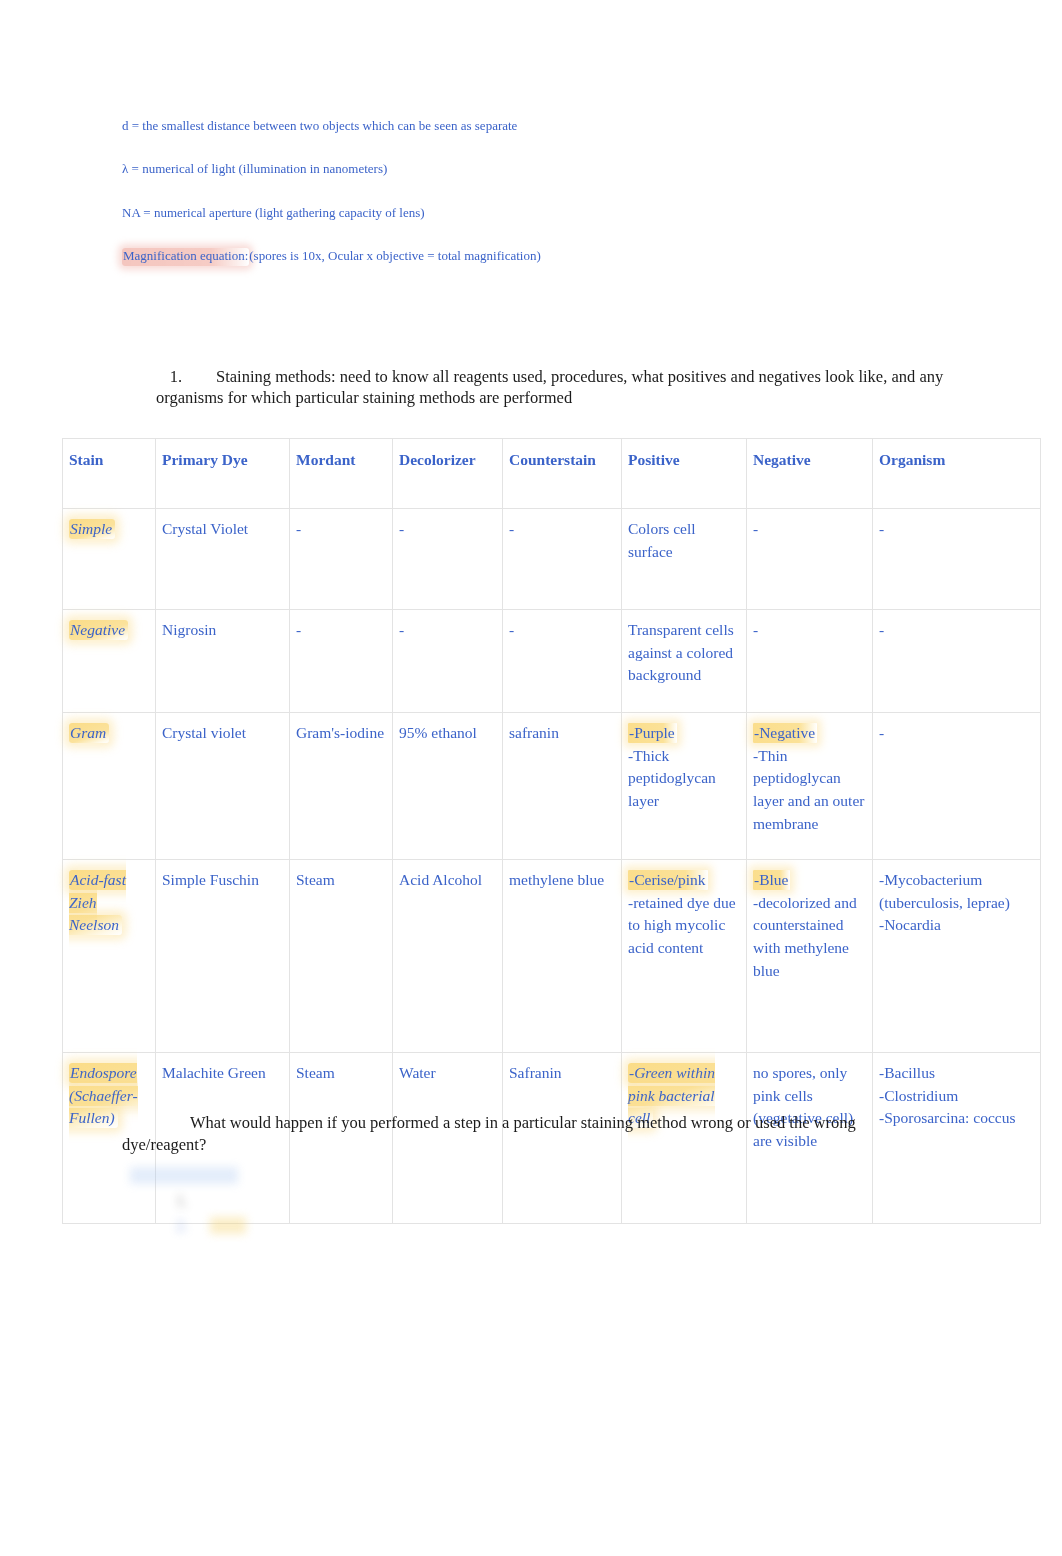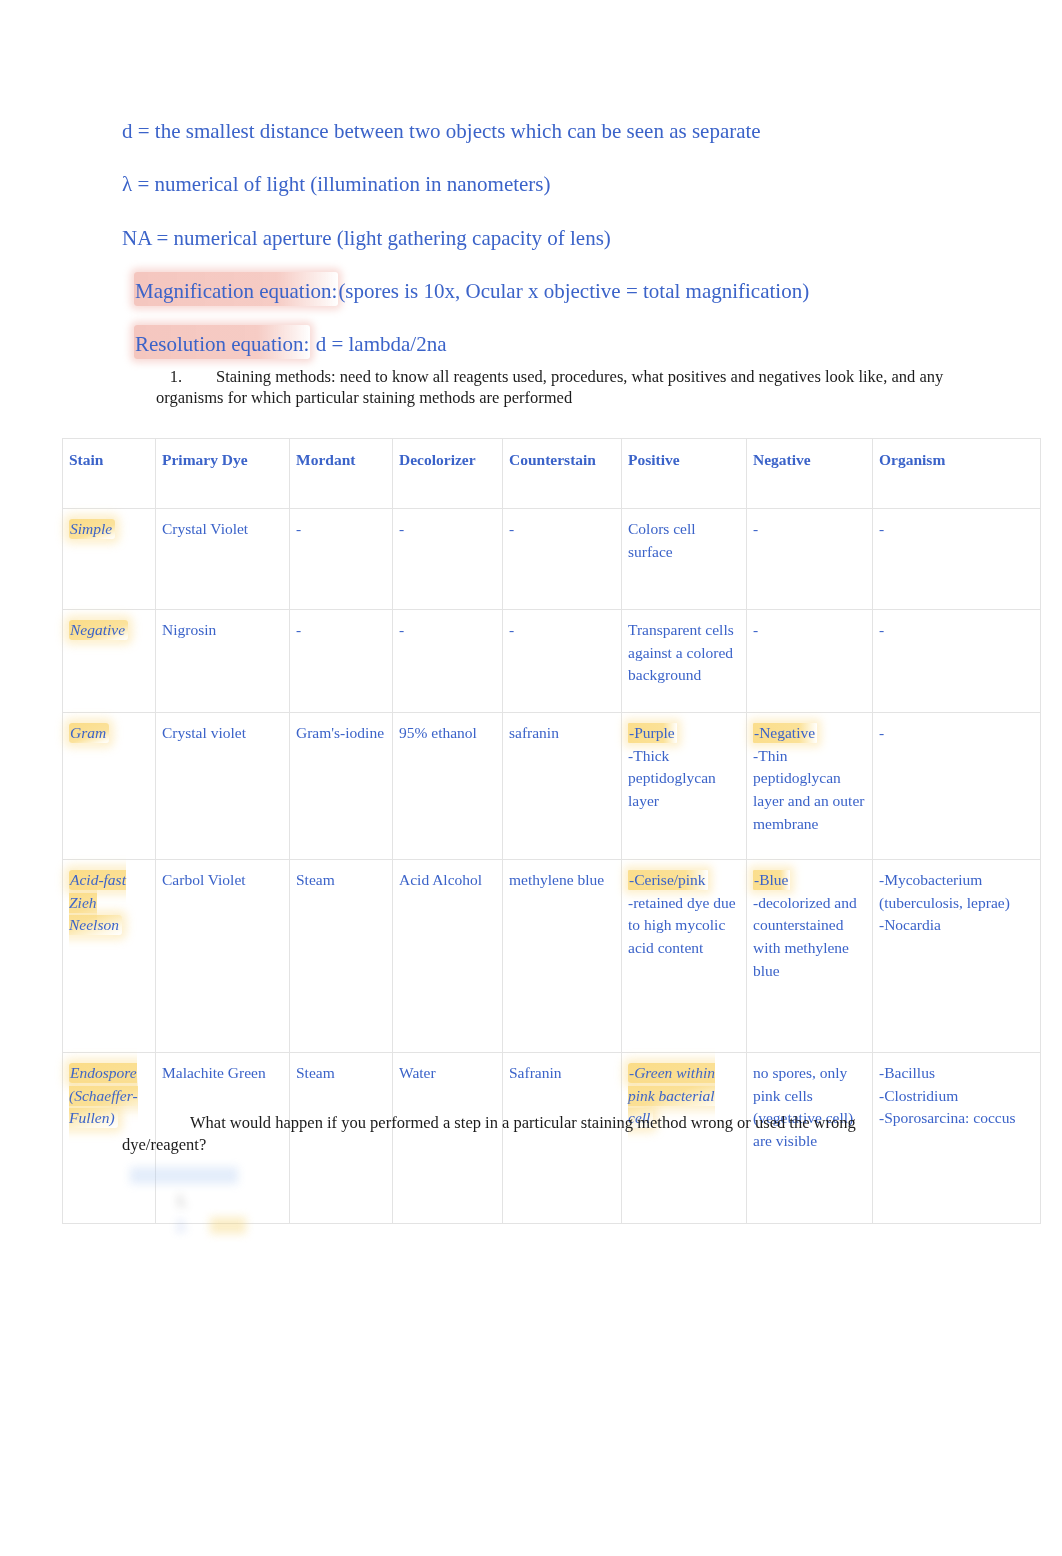--- a/index.html
+++ b/index.html
@@ -23,38 +23,37 @@
 
   
   .defs {
     position: absolute;
     left: 122px;
     top: 118px;
     width: 830px;
   }
   .def-line {
     color: #3b63c9;
-    font-size: 21px;
+    font-size: 13px;
     line-height: 1.25;
     margin-bottom: 27px;
     white-space: nowrap;
     filter: blur(0.45px);
   }
   .def-line:last-child { margin-bottom: 0; }
 
   .hl-pink {
     background: linear-gradient(90deg,
         rgba(240,176,166,0.72) 0%,
         rgba(242,182,172,0.70) 70%,
         rgba(246,206,198,0.30) 92%,
         rgba(255,255,255,0) 100%);
     border-radius: 3px;
-    padding: 7px 1px 3px 1px;
+    padding: 0 1px 3px 1px;
     box-shadow: 0 0 7px 4px rgba(240,178,168,0.45);
-    margin-left: 12px;
   }
 
   
   .numlist {
     position: absolute;
     left: 156px;
     top: 366px;
     width: 790px;
     color: #1b1b1b;
     font-size: 16.5px;
@@ -187,21 +186,20 @@
 </head>
 <body>
 
 <div class="page">
 
   <div class="defs">
     <div class="def-line">d = the smallest distance between two objects which can be seen as separate</div>
     <div class="def-line">λ = numerical of light (illumination in nanometers)</div>
     <div class="def-line">NA = numerical aperture (light gathering capacity of lens)</div>
     <div class="def-line"><span class="hl-pink">Magnification equation:</span><span>(spores is 10x, Ocular x objective = total magnification)</span></div>
-    <div class="def-line"><span class="hl-pink">Resolution equation:</span><span> d = lambda/2na</span></div>
   </div>
 
   <div class="numlist">
     <span class="marker">1.</span>
     <span class="body">Staining methods: need to know all reagents used, procedures, what positives and negatives look like, and any organisms for which particular staining methods are performed</span>
   </div>
 
   <div class="tbl-wrap">
     <table class="stain">
       <colgroup>
@@ -262,21 +260,21 @@
           </td>
           <td>
             <span class="cell-line"><span class="hl-yellow">-Negative</span></span>
             <span class="cell-line">-Thin peptidoglycan layer and an outer membrane</span>
           </td>
           <td>-</td>
         </tr>
 
         <tr class="rowh-4">
           <td><span class="hl-yellow-block">Acid-fast Zieh Neelson</span></td>
-          <td>Carbol Violet</td>
+          <td>Simple Fuschin</td>
           <td>Steam</td>
           <td>Acid Alcohol</td>
           <td>methylene blue</td>
           <td>
             <span class="cell-line"><span class="hl-yellow">-Cerise/pink</span></span>
             <span class="cell-line">-retained dye due to high mycolic acid content</span>
           </td>
           <td>
             <span class="cell-line"><span class="hl-yellow">-Blue</span></span>
             <span class="cell-line">-decolorized and counterstained with methylene blue</span>

